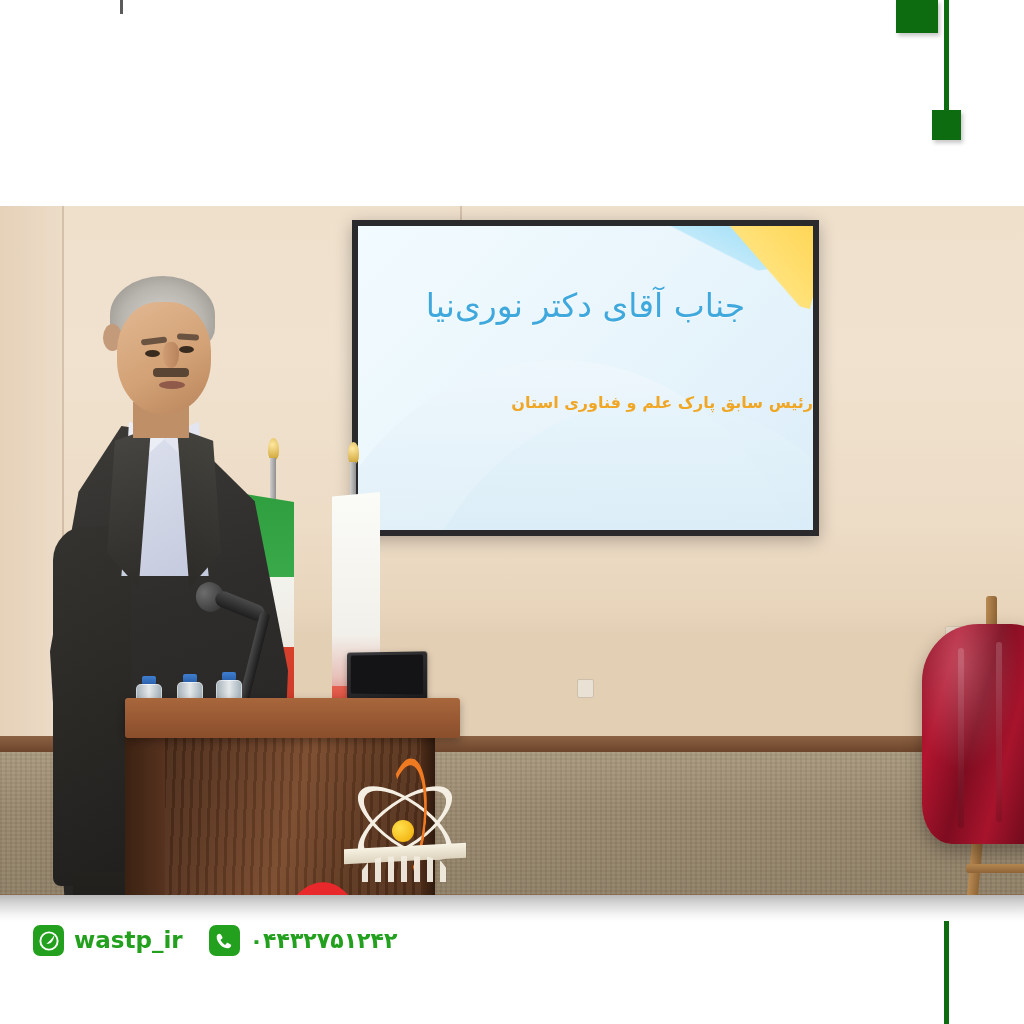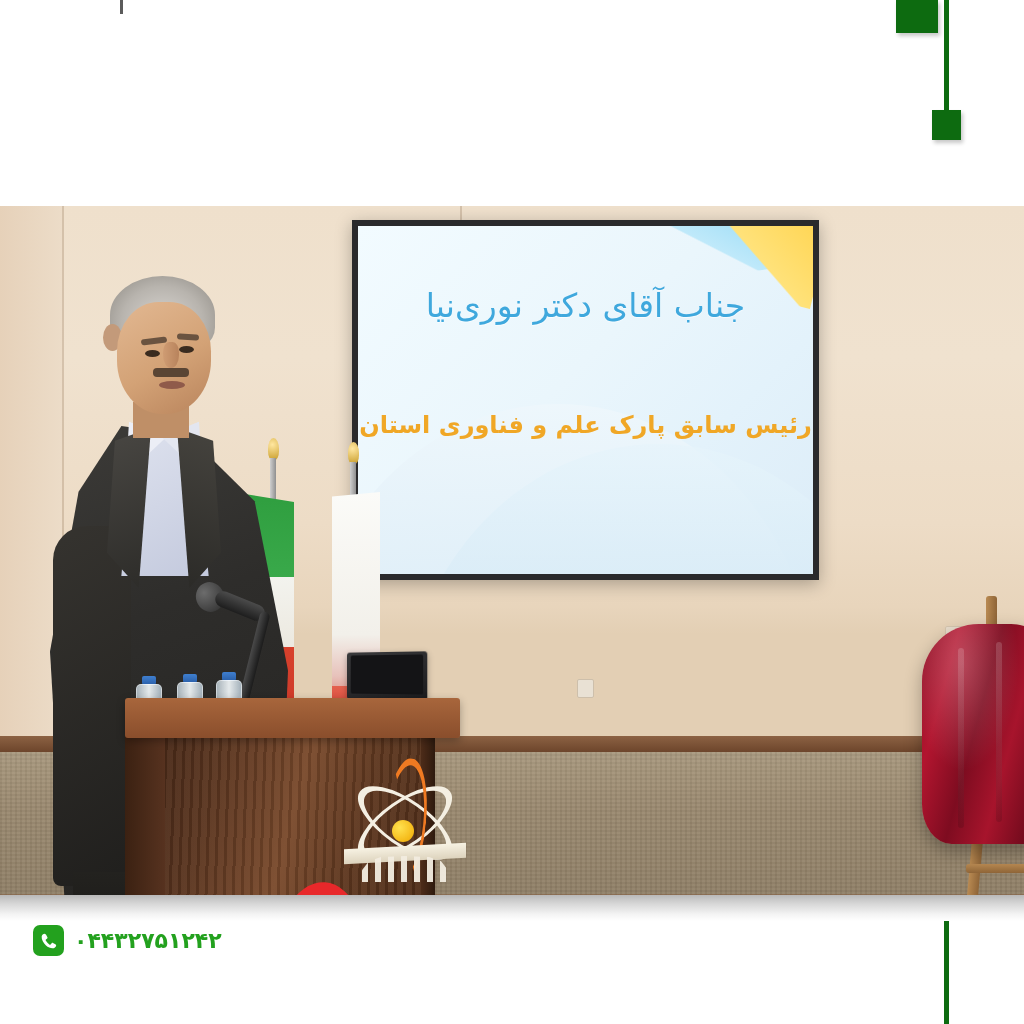--- a/index.html
+++ b/index.html
@@ -83,21 +83,21 @@
   .floor-grain{
     position:absolute; inset:0;
     background:
       repeating-linear-gradient(90deg, rgba(0,0,0,.045) 0 2px, rgba(255,255,255,.03) 2px 5px),
       repeating-linear-gradient(0deg, rgba(0,0,0,.04) 0 2px, rgba(255,255,255,.025) 2px 4px);
     opacity:.85;
   }
 
   
   .screen-frame{
-    position:absolute; left:352px; top:14px; width:467px; height:360px;
+    position:absolute; left:352px; top:14px; width:467px; height:316px;
     background:#2a2a2c;
     box-shadow:0 4px 16px rgba(0,0,0,.28);
   }
   .screen-surface{
     position:absolute; left:6px; top:6px; right:6px; bottom:6px;
     background:linear-gradient(135deg,#f2fbff 0%,#eaf6fc 45%,#e3f2fb 70%,#dcecf7 100%);
     overflow:hidden;
   }
   .slide-corner-yellow{
     position:absolute; right:-12px; top:-40px; width:120px; height:110px;
@@ -125,25 +125,24 @@
     position:absolute; left:0; right:0; top:60px;
     text-align:center;
     direction:rtl;
     font-family:"DejaVu Sans", sans-serif;
     font-size:33px;
     color:#3fa8dd;
     letter-spacing:.5px;
     text-shadow:0 1px 1px rgba(255,255,255,.7);
   }
   .slide-sub{
-    position:absolute; left:0; right:0; top:185px;
-    text-align:center;
+    position:absolute; left:0; right:0; top:167px;
     direction:rtl;
     font-family:"DejaVu Sans", sans-serif;
-    font-size:24px;
+    font-size:16px;
     font-weight:bold;
     color:#f0a726;
   }
 
   
   .flag-pole{
     position:absolute; width:6px;
     background:linear-gradient(to right,#cfcfcf,#8f8f8f);
   }
   .flag-finial{
@@ -577,20 +576,30 @@
 
     </div>
 
   </div>
 
   <div class="photo-bottom-fade"></div>
 
   <div class="footer">
 
 
+    <div class="contact">
+      <span class="ic">
+        <svg width="22" height="22" viewBox="0 0 24 24">
+          <circle cx="12" cy="12" r="9.4" fill="none" stroke="#ffffff" stroke-width="2.1"></circle>
+          <path d="M17.8 5.4 C15.2 9.6 12.4 12.4 8.6 14.6 C10.6 15.4 13 15 14.6 13.4 C16.6 11.4 17.6 8.4 17.8 5.4 Z" fill="#ffffff"></path>
+          <path d="M12.6 10.2 C11.4 12.2 10 13.6 8.5 14.7" fill="none" stroke="#23a11e" stroke-width="1.2" stroke-linecap="round"></path>
+        </svg>
+      </span>
+      <span class="ctext">wastp_ir</span>
+    </div>
 
     <div class="contact">
       <span class="ic">
         <svg width="20" height="20" viewBox="0 0 24 24">
           <path d="M6.6 3.2 C5.2 3.2 3.4 4.8 3.2 6.6 C2.9 10.4 5.4 14.6 8.4 17.4 C11.2 20 15 21.2 17.6 20.6 C19.2 20.2 20.6 18.6 20.6 17.4 C20.6 16.8 20.2 16.4 19.6 16 L16.8 14.4 C16.2 14.1 15.6 14.2 15.2 14.7 L13.9 16.2 C13.6 16.6 13.1 16.7 12.7 16.4 C11.1 15.4 9 13.2 8.1 11.5 C7.8 11.1 7.9 10.6 8.3 10.3 L9.8 9 C10.3 8.6 10.4 8 10.1 7.4 L8.5 4.6 C8.2 4 7.7 3.4 6.6 3.2 Z" fill="#ffffff"></path>
         </svg>
       </span>
       <span class="ctext fa">۰۴۴۳۲۷۵۱۲۴۲</span>
     </div>
 

